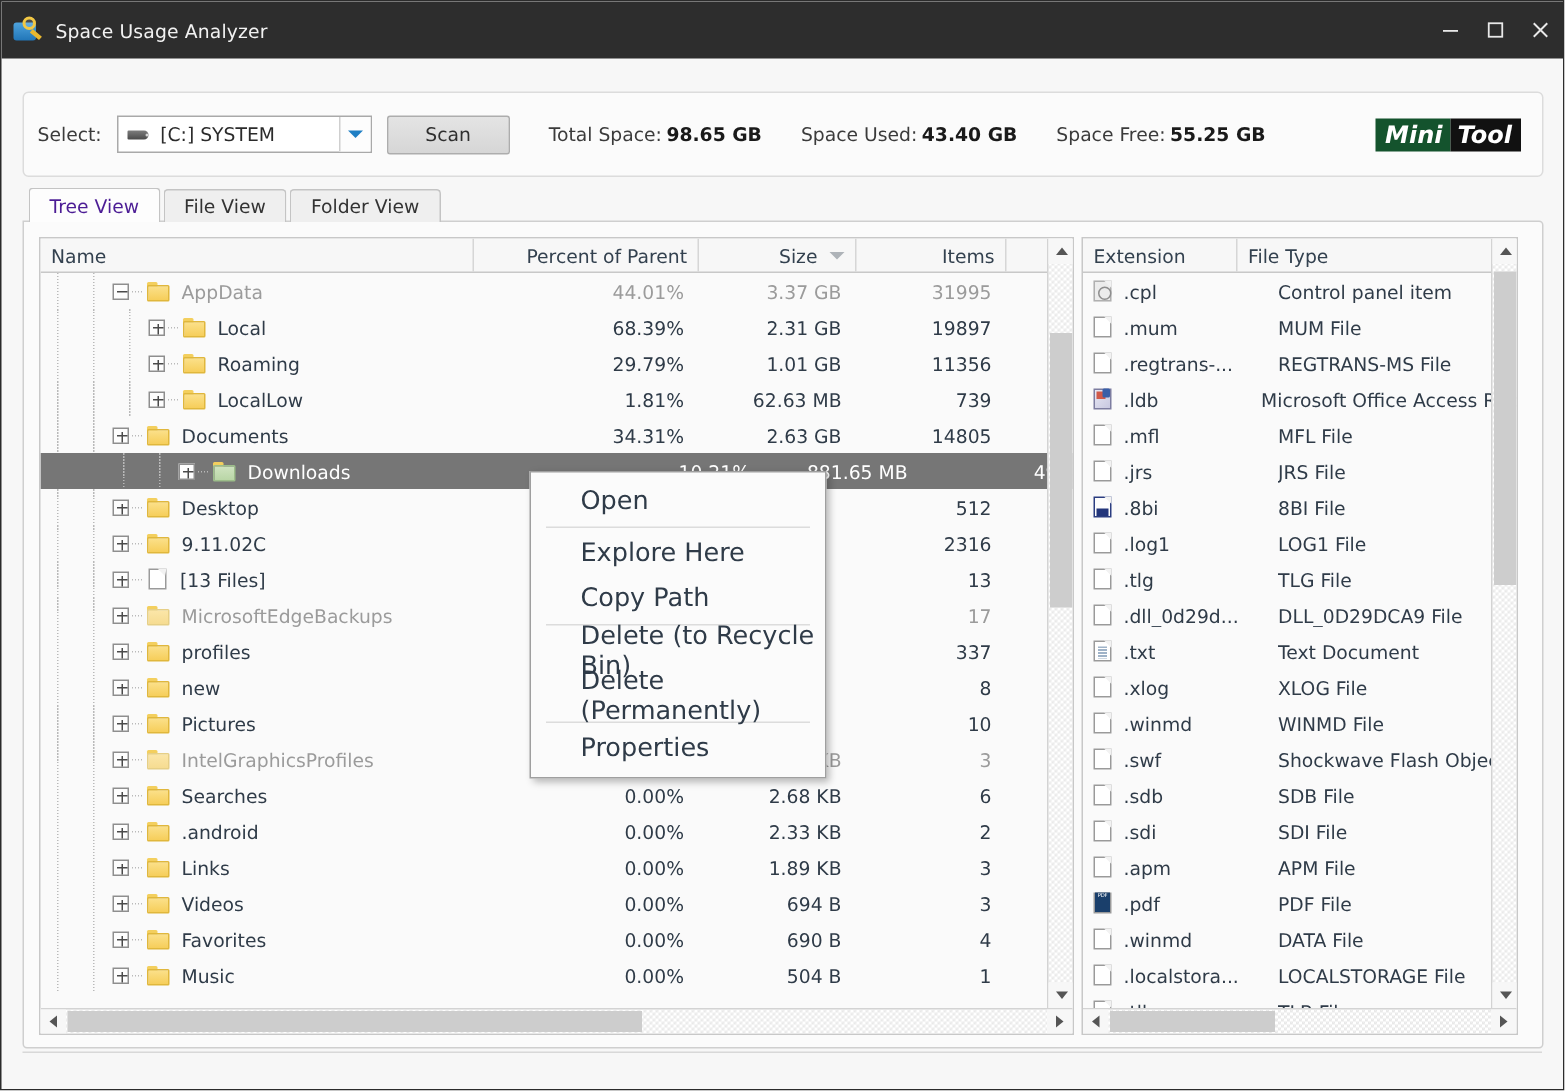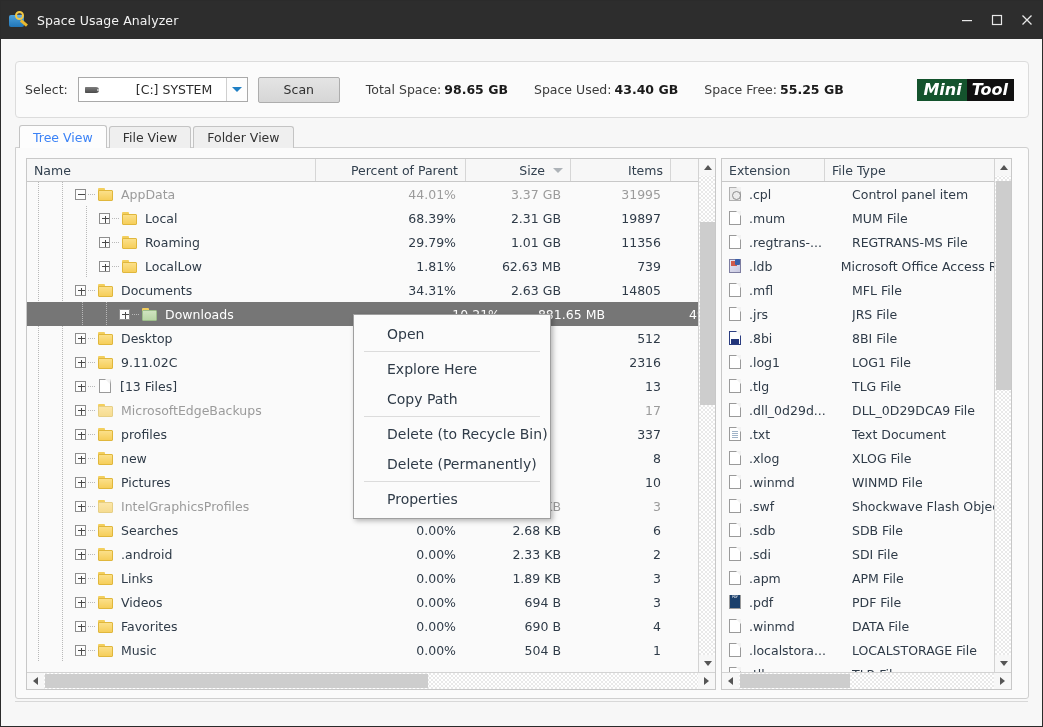--- a/index.html
+++ b/index.html
@@ -66,21 +66,21 @@
   .tb-label {
     font-size: 12.5px; color: #3b3b3b;
   }
   .select-label { margin-left: 9px; }
   .combo {
     position: relative;
     margin-left: 10px;
     width: 170px; height: 25px;
     background: #ffffff;
     border: 1px solid #a9a9a9;
-    display: flex; align-items: center; gap: 29px;
+    display: flex; align-items: center;
   }
   .combo .drive-icon {
     margin-left: 6px; width: 16px; height: 10px; position: relative; flex:none;
   }
   .combo .drive-icon .body {
     position:absolute; left:0; top:2px; width:14px; height:6px;
     background: linear-gradient(180deg,#7d7d7d,#4a4a4a);
     border-radius: 1px 4px 4px 1px;
   }
   .combo .drive-icon .dot {
@@ -128,21 +128,21 @@
   }
   .tab {
     height: 22px; padding: 0 13px;
     font-size: 12.5px; color: #333;
     background: #efefef;
     border: 1px solid #c4c4c4; border-bottom: none;
     border-radius: 3px 3px 0 0;
     display:flex; align-items:center;
     margin-right: 2px;
   }
-  .tab.active { background: #fdfdfd; color:#3b82f6; height: 23px; }
+  .tab.active { background: #fdfdfd; color:#4c1d95; height: 23px; }
 
   
   .content {
     position: absolute; left: 14px; top: 146px;
     width: 1014px; height: 552px;
     background: #fbfbfb;
     border: 1px solid #cfcfcf; border-radius: 0 3px 3px 3px;
   }
 
   .panel {
@@ -296,21 +296,21 @@
     position: absolute; left: 352px; top: 313px;
     width: 198px;
     background: #fbfbfb;
     border: 1px solid #9f9f9f;
     box-shadow: 2px 2px 5px rgba(0,0,0,.28);
     z-index: 50;
     padding: 4px 0;
   }
   .ctxitem {
     height: 30px; display:flex; align-items:center;
-    padding-left: 33px; font-size: 14px; color: #2f3b48;
+    padding-left: 33px; font-size: 17px; color: #2f3b48;
   }
   .ctxsep { height:1px; background:#dcdcdc; margin: 2px 10px; }
 
   .statusbar {
     position:absolute; left:14px; right:14px; top: 700px; height: 20px;
     border-top: 1px solid #d8d8d8;
   }
 </style>
 </head>
 <body>

